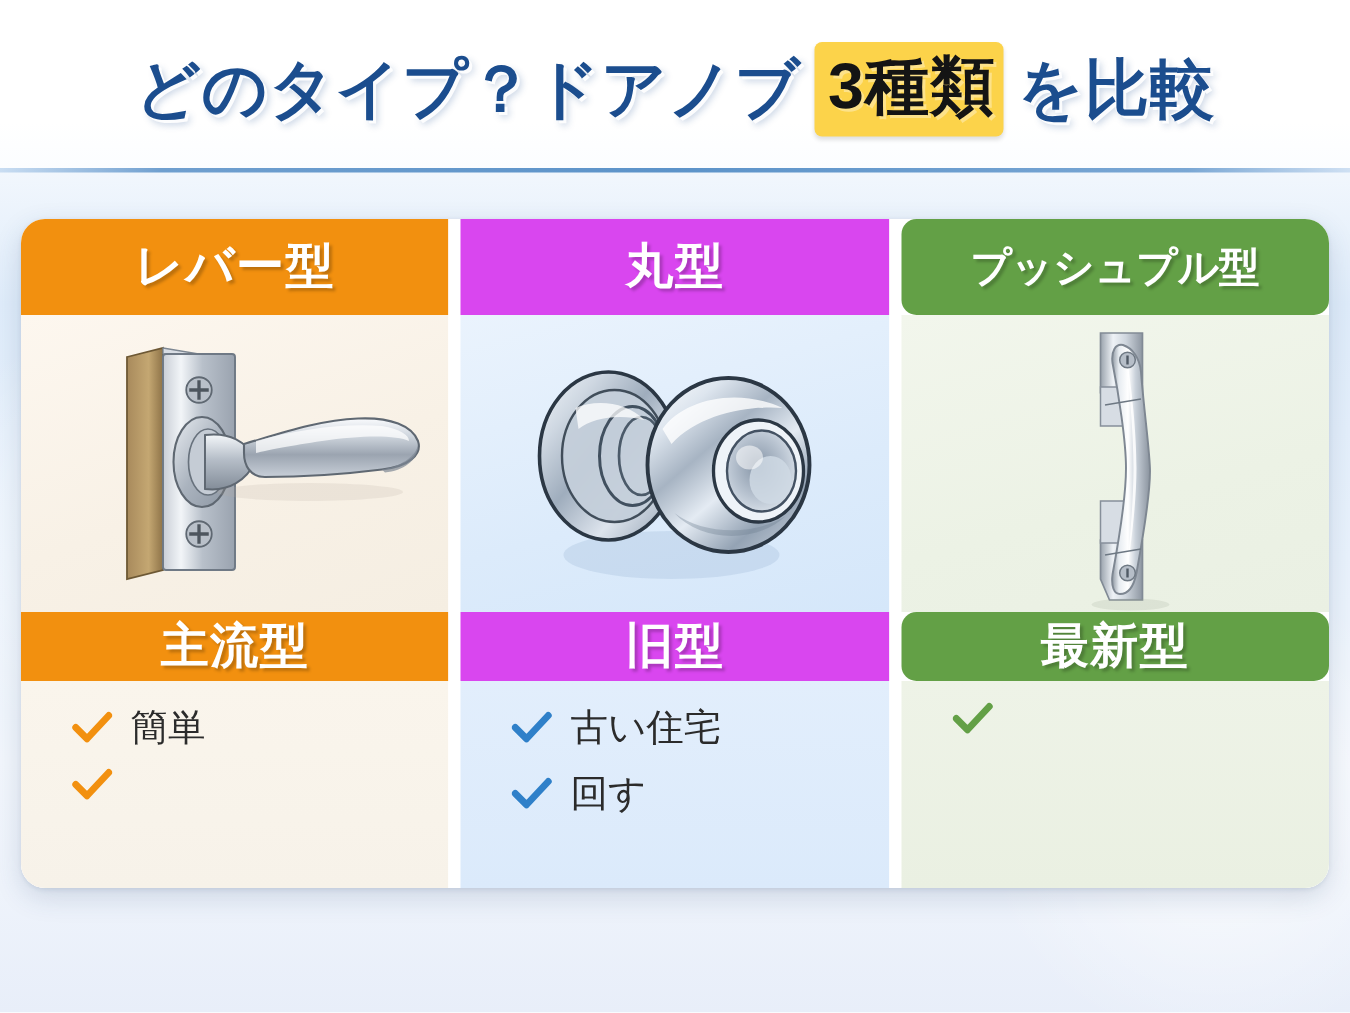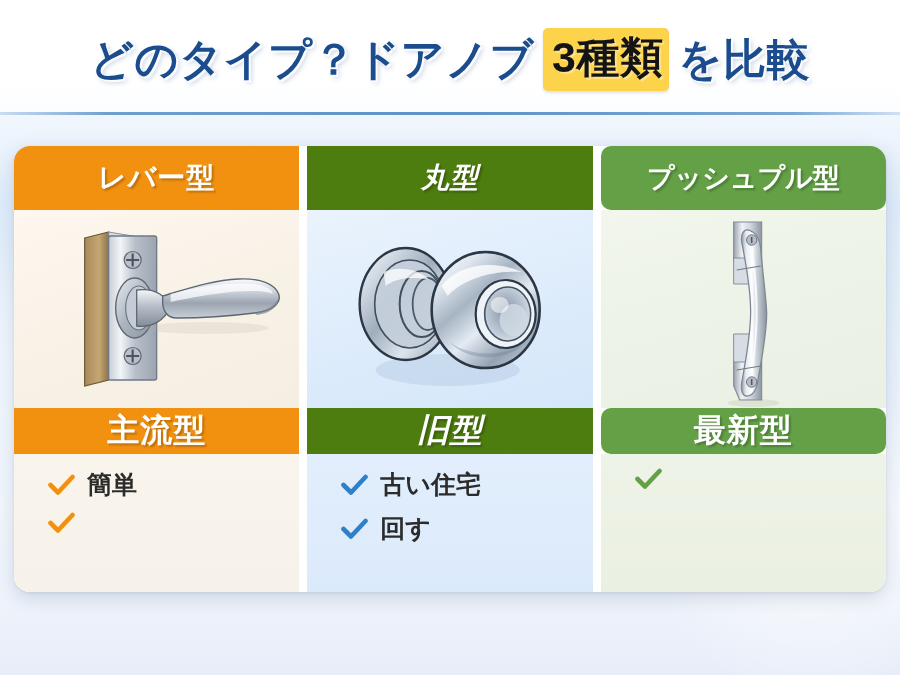--- a/index.html
+++ b/index.html
@@ -133,21 +133,21 @@
     border-left: 8px solid #ffffff;
   }
 
   .col-header {
     height: 64px;
     flex: 0 0 64px;
     display: flex;
     align-items: center;
     justify-content: center;
     color: #ffffff;
-    font-size: 28px;
+    font-size: 32px;
     font-weight: bold;
     letter-spacing: 1px;
     text-shadow: 2px 2px 2px rgba(0,0,0,.22);
     white-space: nowrap;
   }
   .col-header.small {
     font-size: 27px;
     letter-spacing: 0px;
   }
 
@@ -175,38 +175,38 @@
     padding: 14px 0 0 34px;
     display: flex;
     flex-direction: column;
     gap: 11px;
   }
   .bullet {
     display: flex;
     align-items: center;
     gap: 12px;
     font-size: 25px;
-    font-weight: bold;
+    font-weight: normal;
     color: #2b2b2b;
   }
   .check {
     flex: 0 0 auto;
     width: 27px;
     height: 22px;
     display: block;
   }
 
   
   .col-lever .col-header,
   .col-lever .col-subheader { background: #f2900f; }
   .col-lever .col-image { background: linear-gradient(160deg, #fdf7ef 0%, #f8f1e6 55%, #f5eee2 100%); }
   .col-lever .col-bullets { background: linear-gradient(180deg, #faf5ec 0%, #f7f2e9 100%); }
 
   .col-round .col-header,
-  .col-round .col-subheader { background: #4d7c0f; font-style: italic; }
+  .col-round .col-subheader { background: #d946ef; }
   .col-round .col-image { background: linear-gradient(165deg, #eaf3fd 0%, #dcebfb 60%, #d5e7fa 100%); }
   .col-round .col-bullets { background: linear-gradient(180deg, #e2eefc 0%, #dbeafb 100%); text-align: center; }
 
   .col-push .col-header,
   .col-push .col-subheader { background: #63a046; border-radius: 10px; }
   .col-push .col-image { background: linear-gradient(165deg, #f2f6ec 0%, #ecf2e5 60%, #eaf0e3 100%); }
   .col-push .col-bullets { background: linear-gradient(180deg, #eef3e7 0%, #eaf0e2 100%); }
 
   .art {
     position: absolute;

